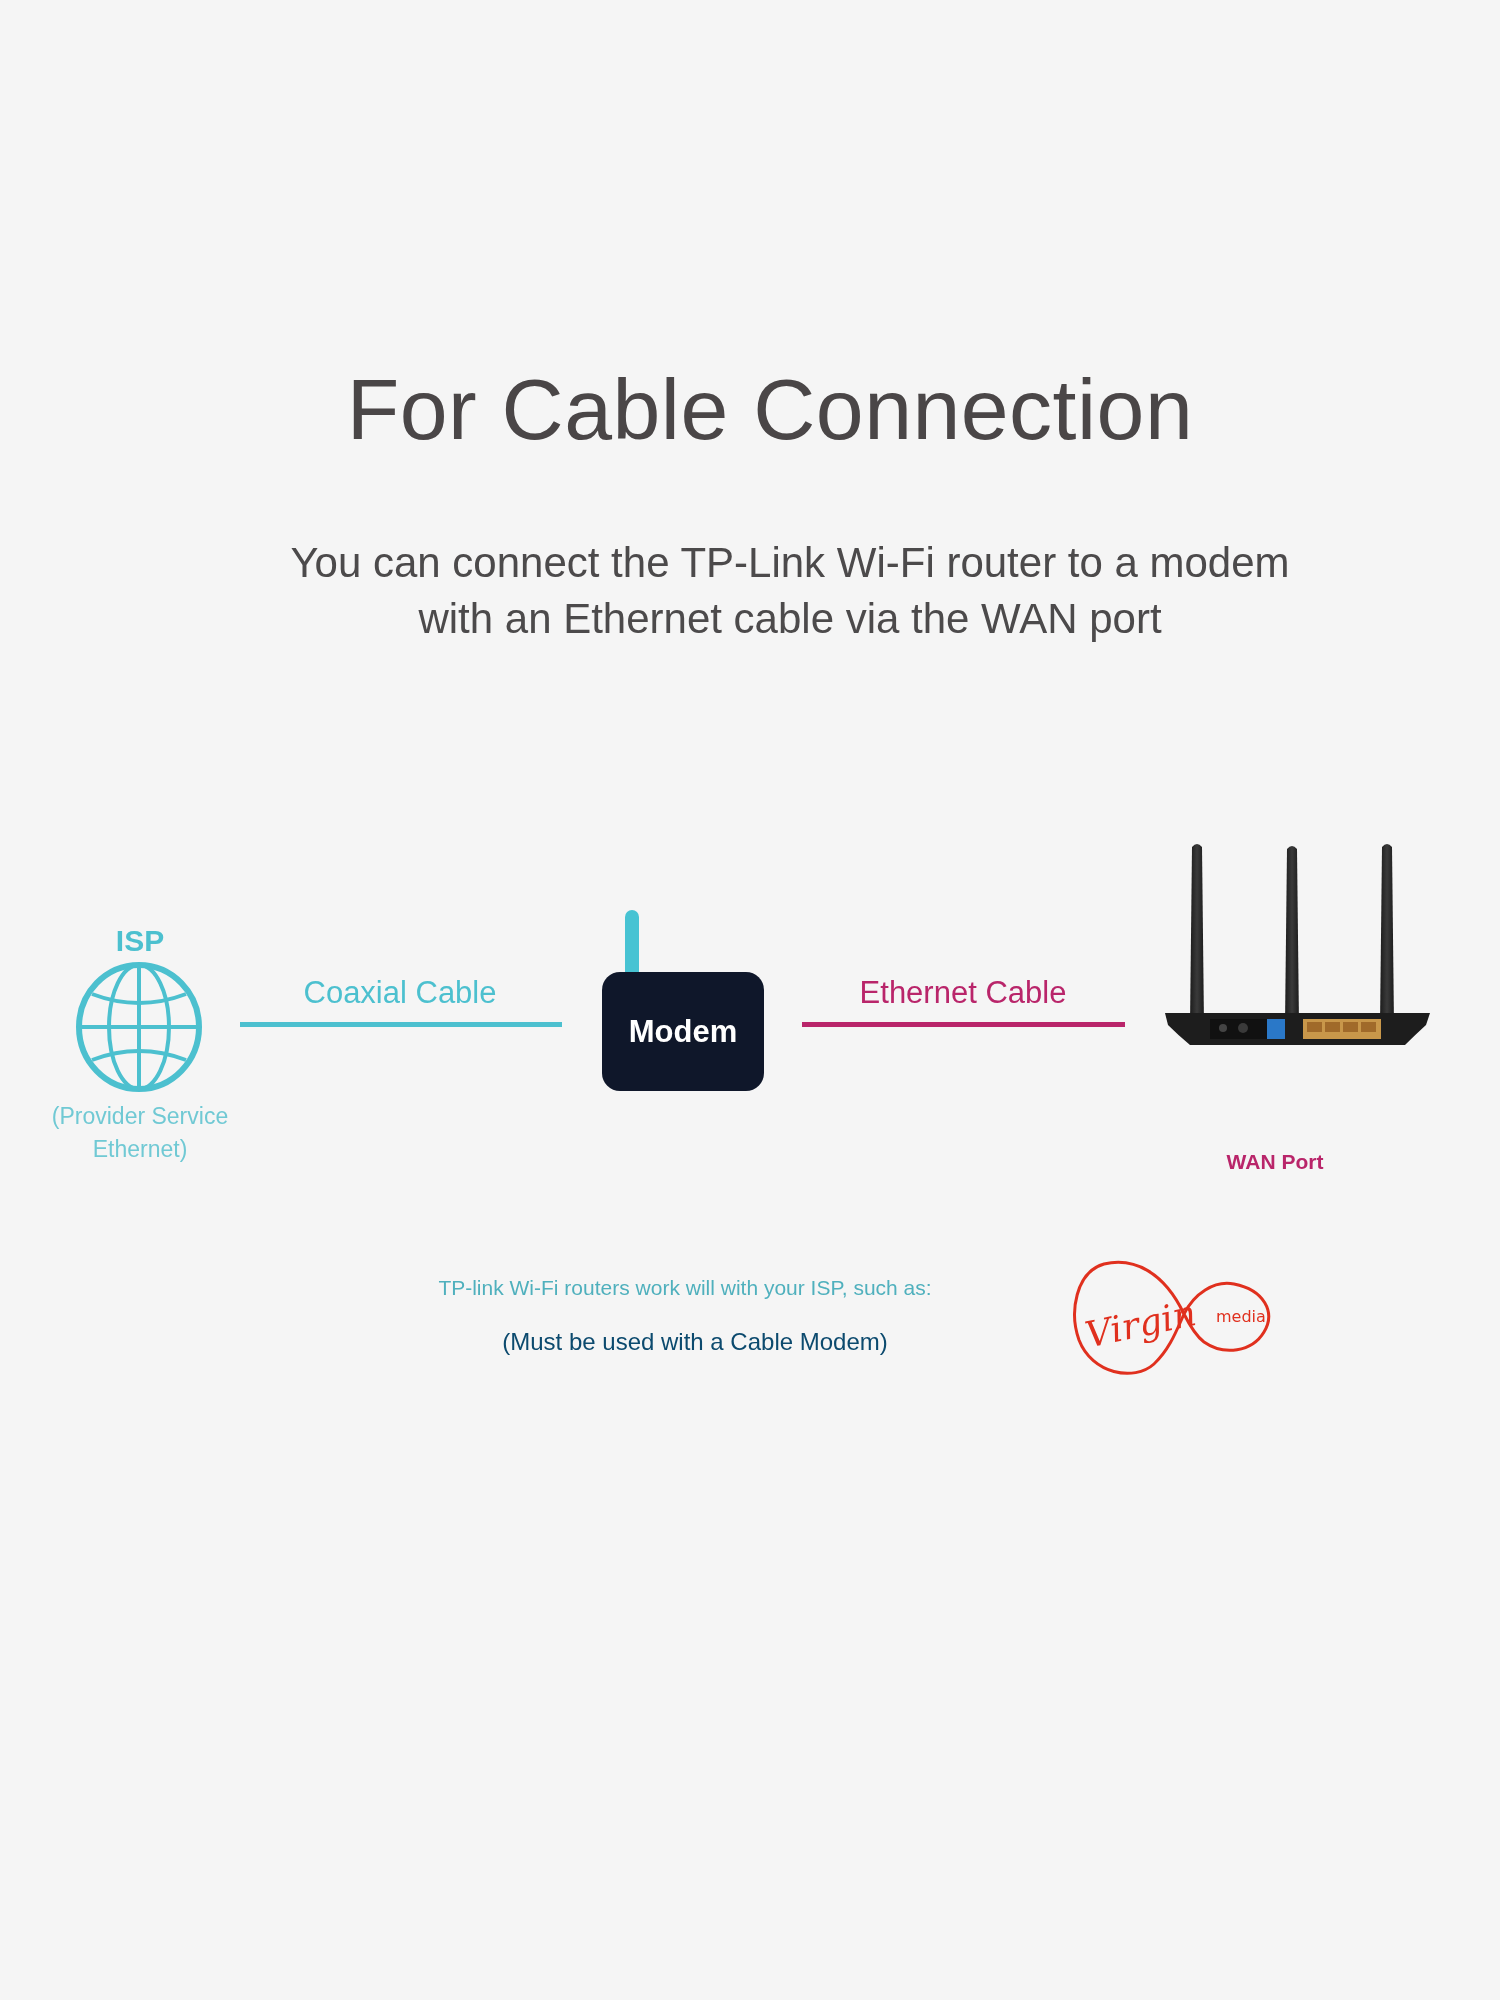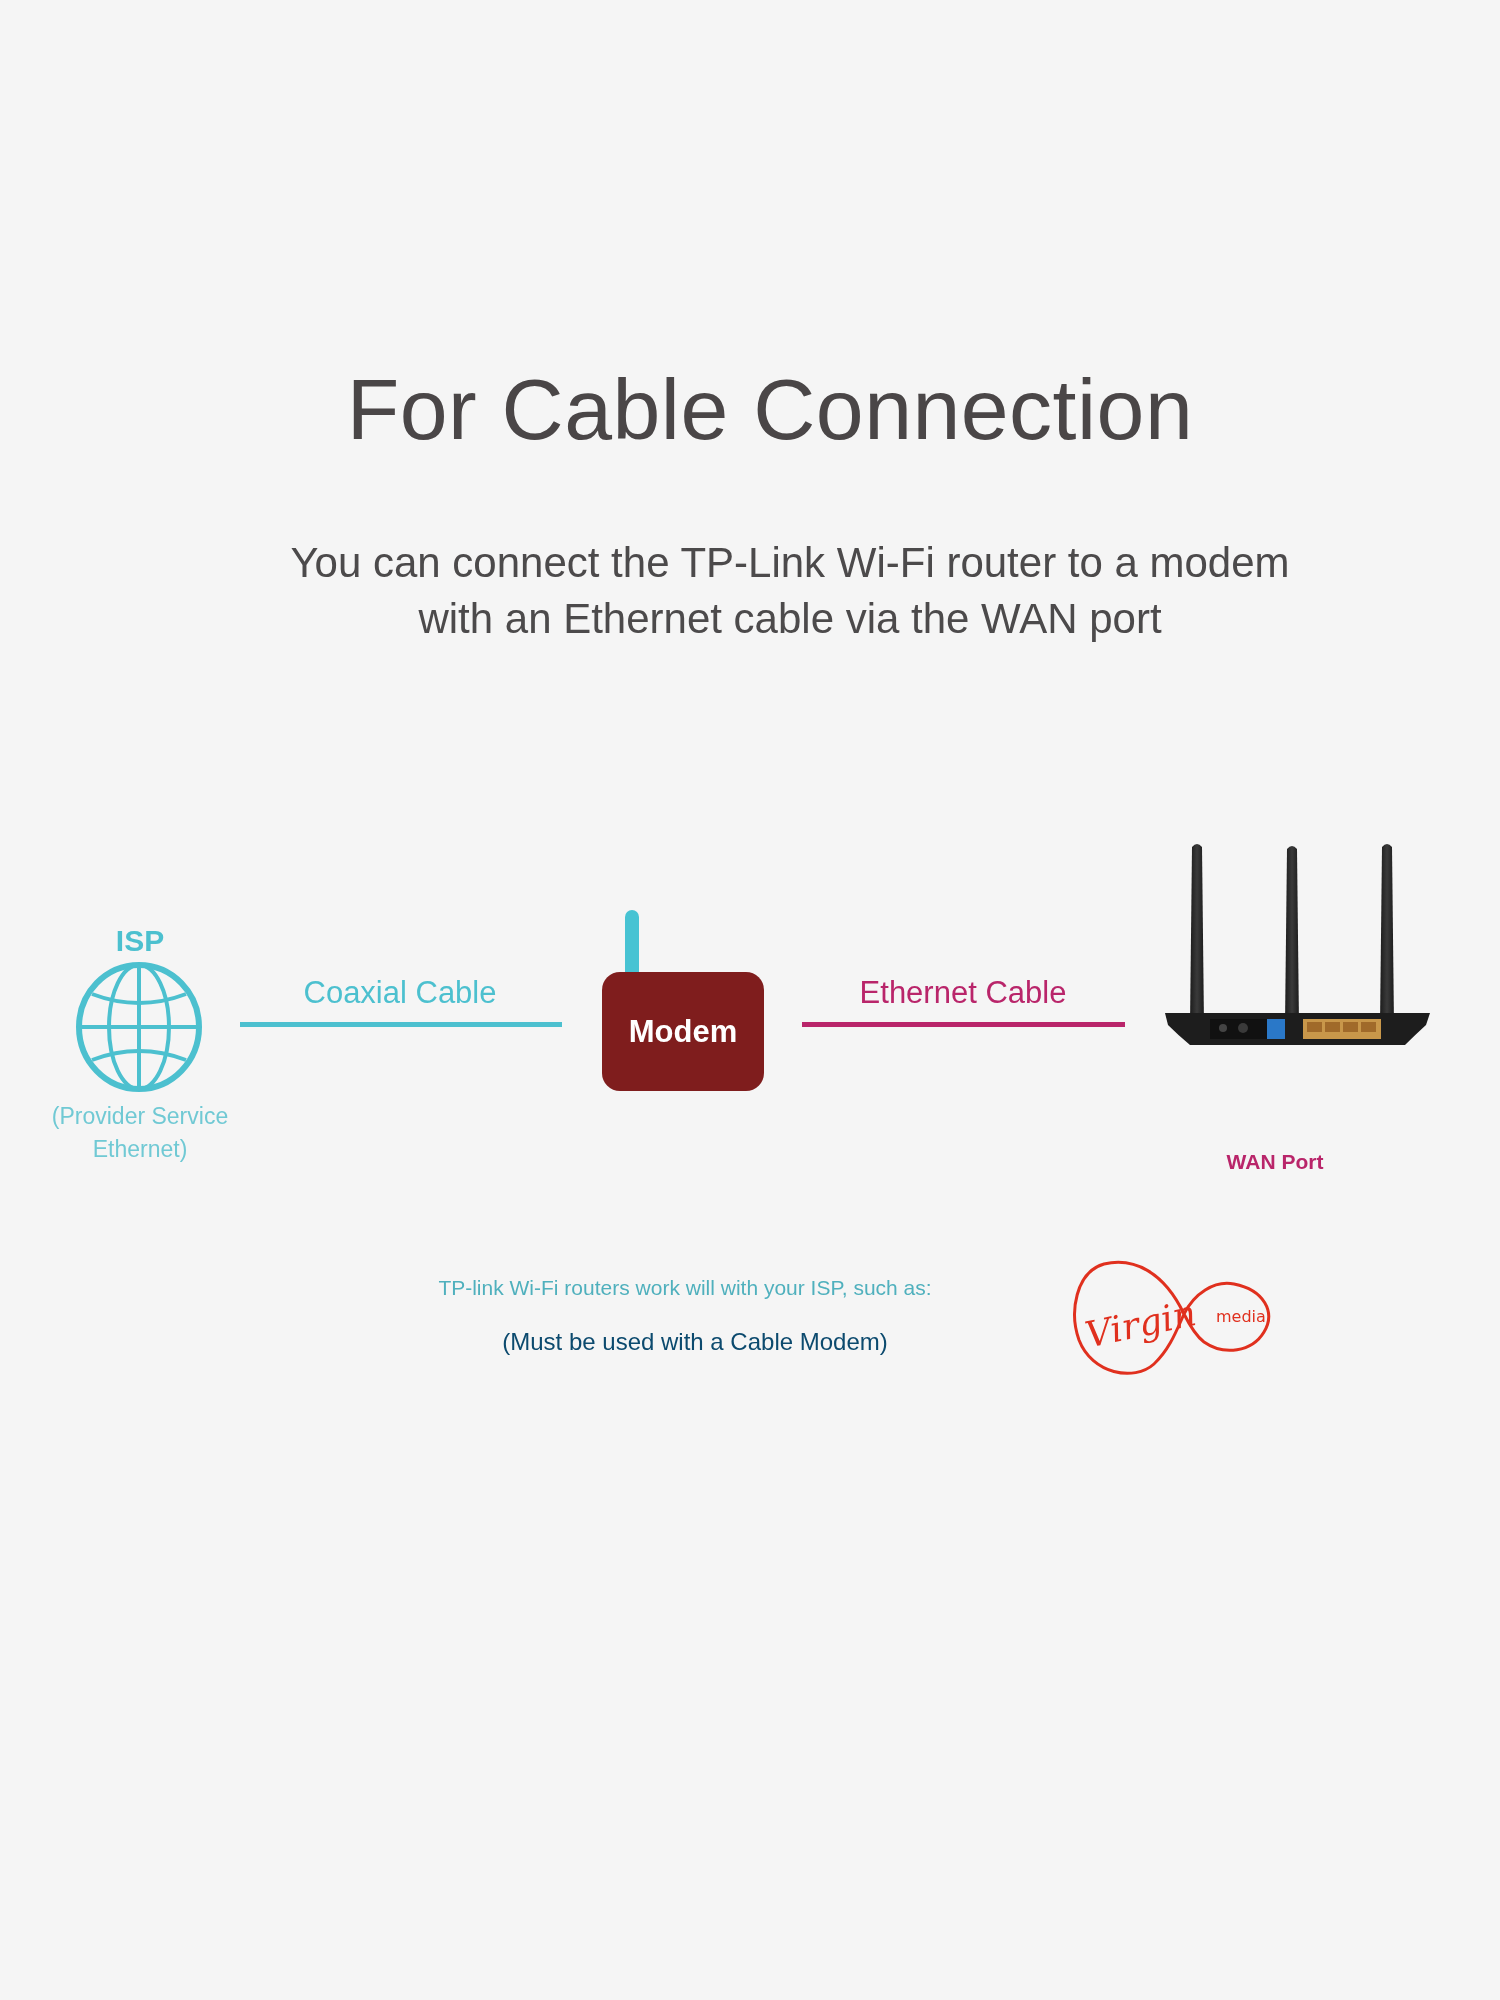--- a/index.html
+++ b/index.html
@@ -22,21 +22,21 @@
     text-align: center;
     font-size: 42px; line-height: 56px; color: #4c4a4b;
   }
   .teal { color: #4cc0cf; }
   .magenta { color: #b9256a; }
   .isp-label { left: 90px; width: 100px; top: 912px; text-align:center; font-size: 30px; font-weight: 700; margin-top: 12px; }
   .isp-sub { left: 20px; width: 240px; top: 1100px; text-align:center; font-size: 23px; line-height: 33px; color: #70c9d4; }
   .coax-label { left: 240px; width: 320px; top: 975px; text-align:center; font-size: 31px; font-weight: 400; }
   .coax-line { left: 240px; top: 1022px; width: 322px; height: 5px; background: #4cc0cf; }
   .modem-antenna { left: 625px; top: 910px; width: 14px; height: 72px; background: #47c3d3; border-radius: 7px 7px 0 0; }
-  .modem-box { left: 602px; top: 972px; width: 162px; height: 119px; background: #7f1d1d; border-radius: 18px;
+  .modem-box { left: 602px; top: 972px; width: 162px; height: 119px; background: #0f172a; border-radius: 18px;
     display:flex; align-items:center; justify-content:center; color:#fff; font-size: 31px; font-weight:700; }
   .eth-label { left: 802px; width: 322px; top: 975px; text-align:center; font-size: 31px; font-weight: 400; }
   .eth-line { left: 802px; top: 1022px; width: 323px; height: 5px; background: #b9256a; }
   .wan-label { left: 1180px; width: 190px; top: 1108px; text-align:center; font-size: 21px; font-weight: 700; margin-top: 42px; }
   .isp-note { left: 300px; width: 770px; top: 1276px; text-align:center; font-size: 21px; color: #4fb0bd; }
   .cable-note { left: 300px; width: 790px; top: 1328px; text-align:center; font-size: 24px; color: #0c4a6e; }
 </style>
 </head>
 <body>
 

